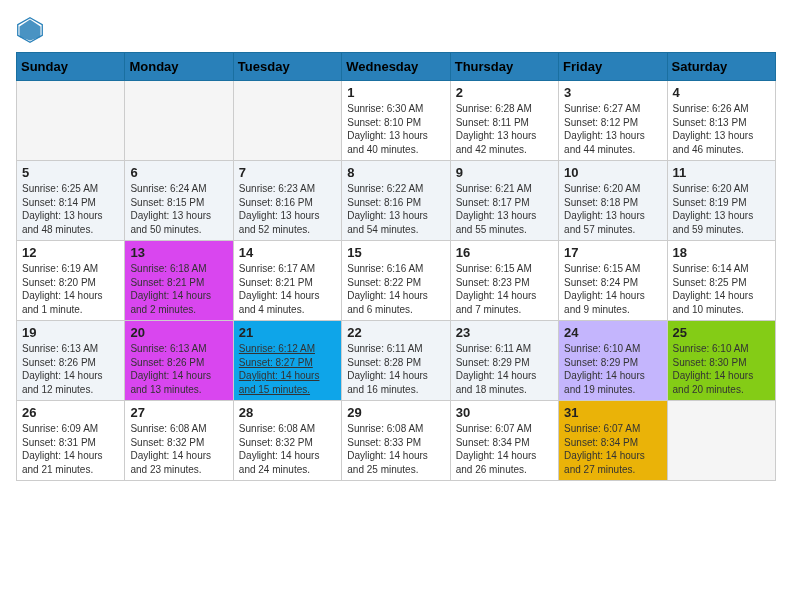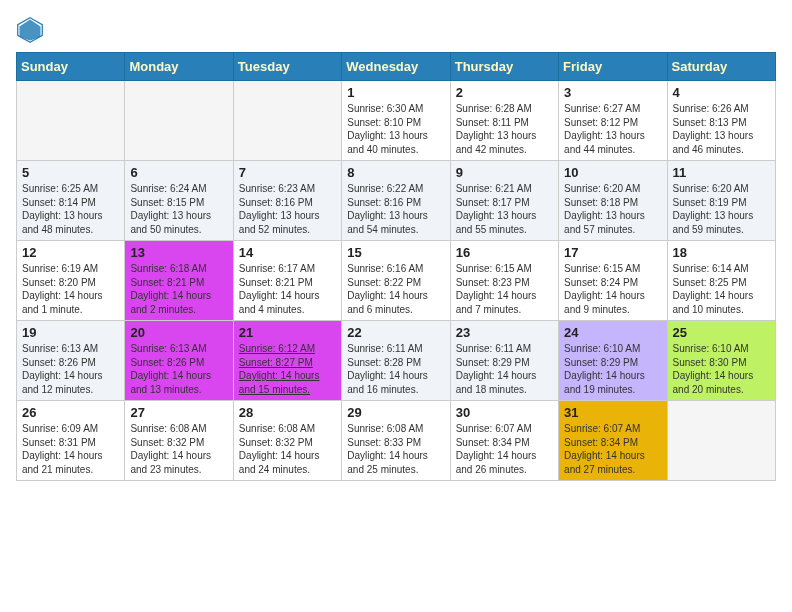--- a/index.html
+++ b/index.html
@@ -44,21 +44,21 @@
       font-size: 14px;
       color: #555;
     }
     .calendar {
       width: 100%;
       border-collapse: collapse;
       border: 1px solid #ccc;
     }
     .calendar th {
       background: #2980b9;
-      color: #fef9c3;
+      color: #000000;
       font-size: 13px;
       font-weight: bold;
       padding: 6px 4px;
       text-align: left;
       border: 1px solid #1a6fa0;
     }
     .calendar td {
       border: 1px solid #ccc;
       vertical-align: top;
       padding: 4px 5px;
@@ -268,21 +268,21 @@
 Daylight: 14 hours
 and 12 minutes.</div>
         </td>
         <td style="background: #d946ef;">
           <span class="day-number">20</span>
           <div class="day-info" style="white-space: pre-line;">Sunrise: 6:13 AM
 Sunset: 8:26 PM
 Daylight: 14 hours
 and 13 minutes.</div>
         </td>
-        <td style="background: #d946ef;">
+        <td style="background: #0ea5e9;">
           <span class="day-number">21</span>
           <div class="day-info" style="white-space: pre-line; text-decoration: underline;">Sunrise: 6:12 AM
 Sunset: 8:27 PM
 Daylight: 14 hours
 and 15 minutes.</div>
         </td>
         <td style="background: rgb(240, 244, 248);">
           <span class="day-number">22</span>
           <div class="day-info" style="white-space: pre-line;">Sunrise: 6:11 AM
 Sunset: 8:28 PM
@@ -296,21 +296,21 @@
 Daylight: 14 hours
 and 18 minutes.</div>
         </td>
         <td style="background: #c4b5fd;">
           <span class="day-number">24</span>
           <div class="day-info" style="white-space: pre-line;">Sunrise: 6:10 AM
 Sunset: 8:29 PM
 Daylight: 14 hours
 and 19 minutes.</div>
         </td>
-        <td style="background: #bef264; margin-top: 28px;">
+        <td style="background: #84cc16; margin-top: 28px;">
           <span class="day-number">25</span>
           <div class="day-info" style="white-space: pre-line;">Sunrise: 6:10 AM
 Sunset: 8:30 PM
 Daylight: 14 hours
 and 20 minutes.</div>
         </td>
       </tr>
       <tr>
         <td style="background: rgb(255, 255, 255);">
           <span class="day-number">26</span>

